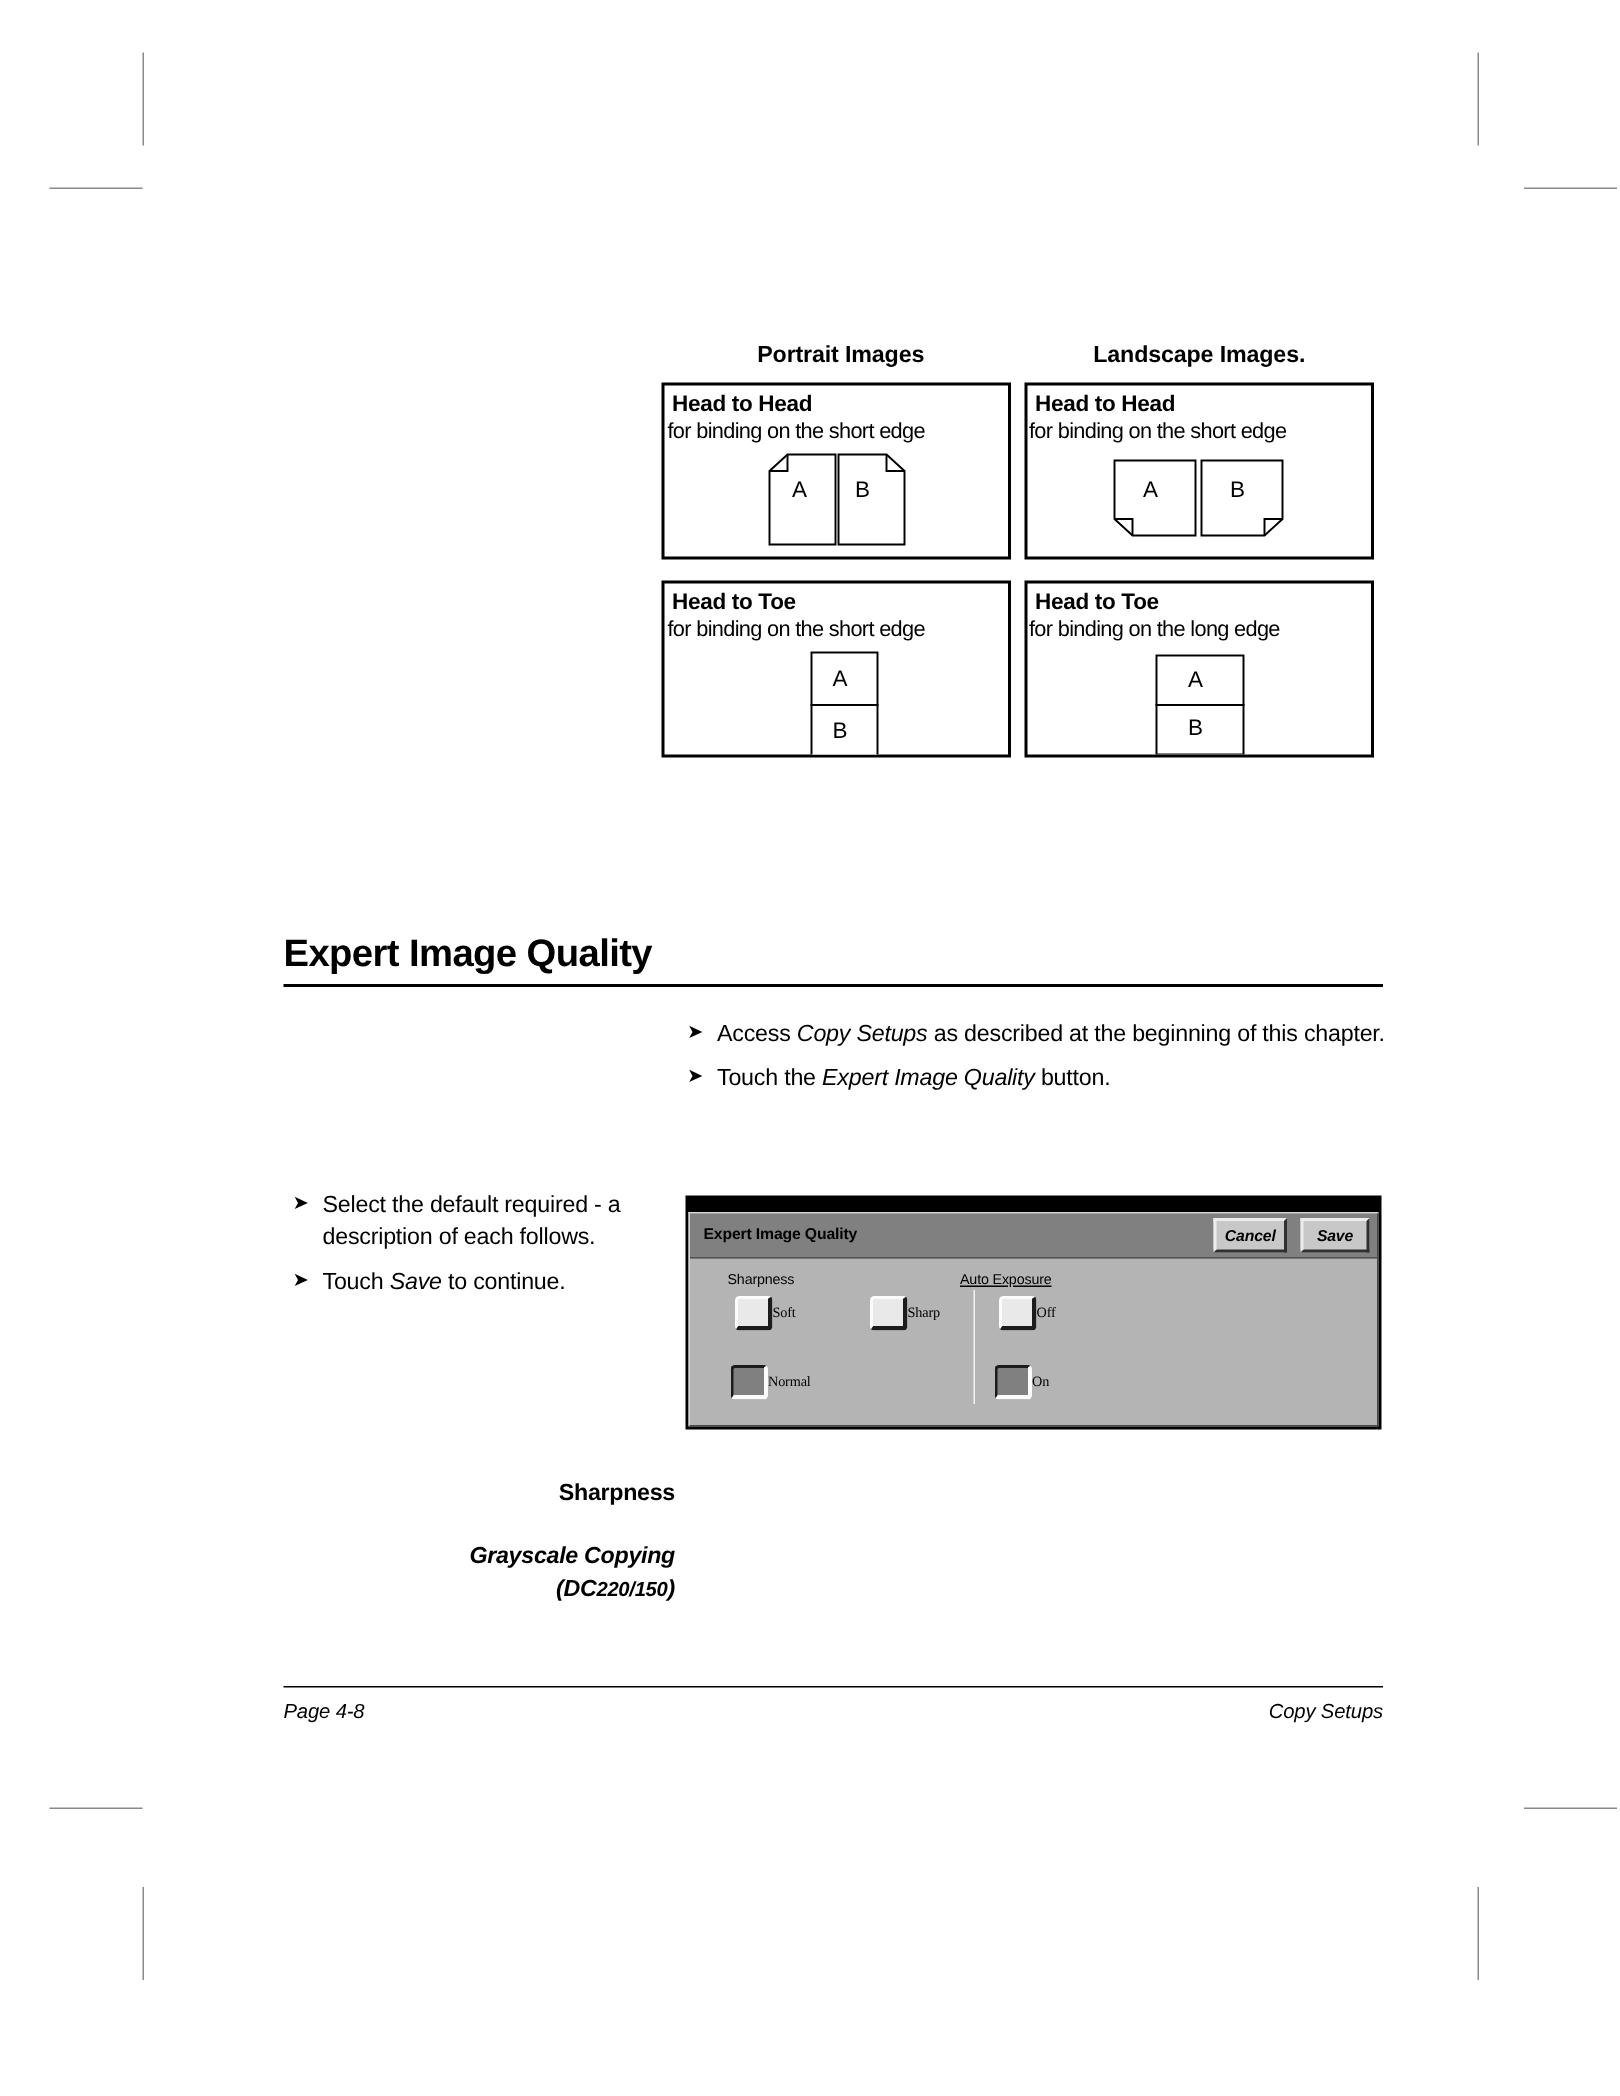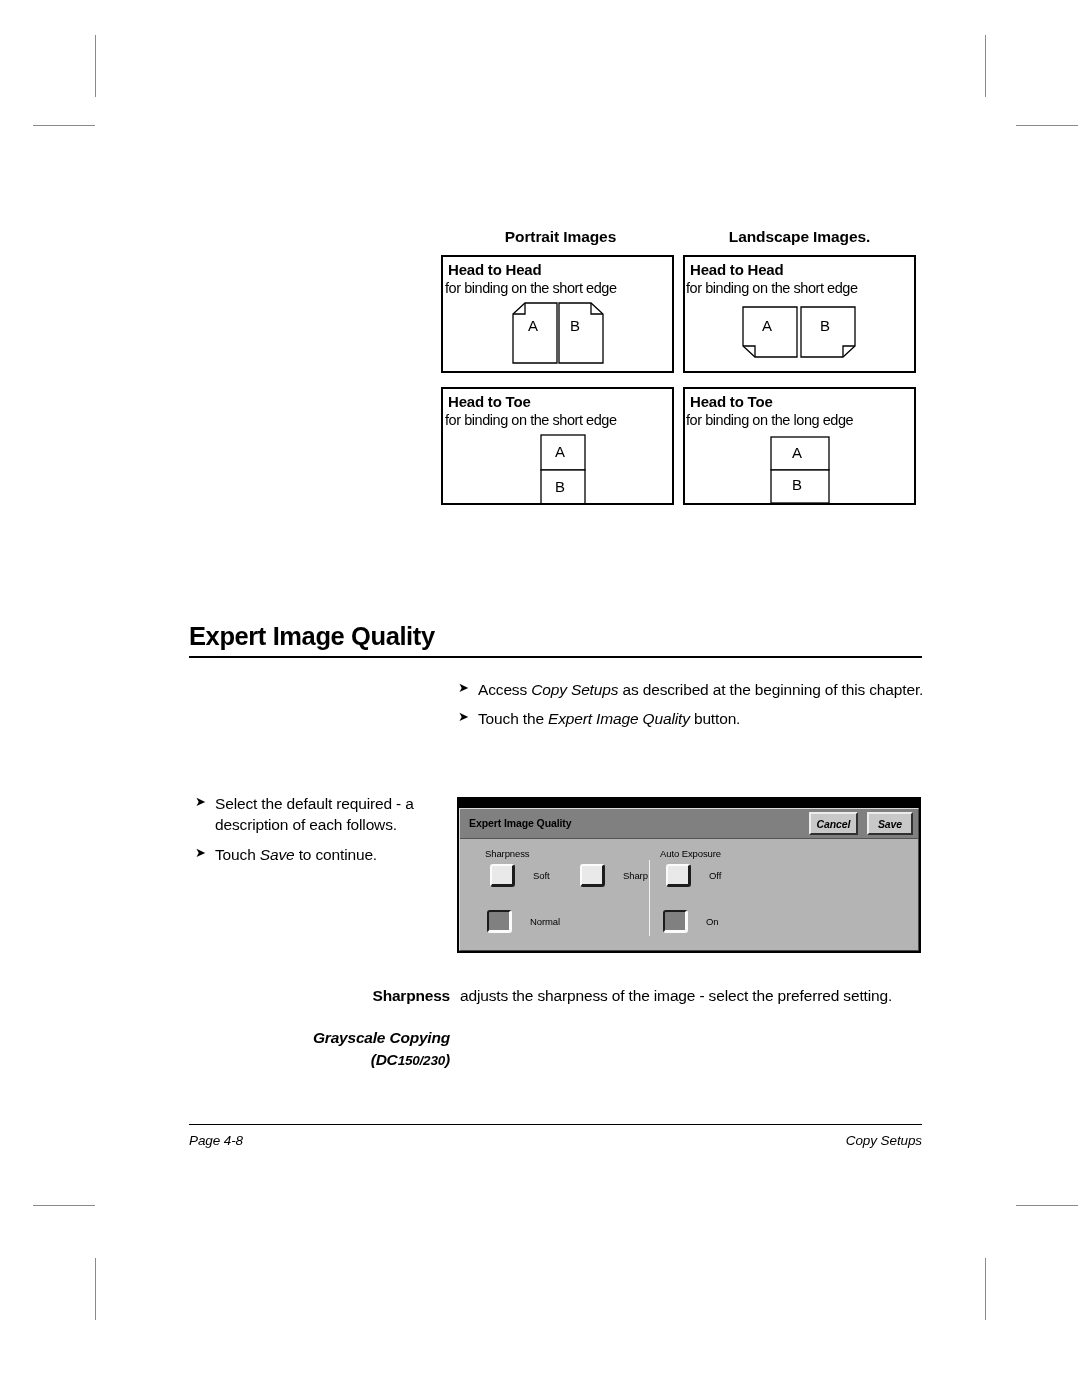--- a/index.html
+++ b/index.html
@@ -220,21 +220,21 @@
     bottom: 0;
   }
   .ui-group-label {
     position: absolute;
     font-size: 9.5px;
     color: #000;
     letter-spacing: -0.1px;
     white-space: nowrap;
   }
   #lbl-sharpness { left: 25px; top: 8px; }
-  #lbl-exposure  { left: 200px; top: 8px; }
+  #lbl-exposure  { left: 180px; top: 8px; text-decoration: underline; }
 
   #ui-divider {
     position: absolute;
     left: 189px;
     top: 20px;
     width: 1px;
     height: 76px;
     background: #f2f2f2;
   }
 
@@ -255,25 +255,26 @@
     border-radius: 3px;
   }
   .ui-sw.selected {
     background: #808080;
     border-top: 2px solid #1c1c1c;
     border-left: 2px solid #1c1c1c;
     border-right: 3px solid #fbfbfb;
     border-bottom: 3px solid #fbfbfb;
   }
   .ui-opt .txt {
-    margin-left: 18px;
+    margin-left: 0;
     font-size: 9.5px;
     color: #000;
     letter-spacing: -0.1px;
     white-space: nowrap;
+    font-family: Liberation Serif, serif;
   }
   #opt-soft   { left: 30px;  top: 24px; }
   #opt-sharp  { left: 120px; top: 24px; }
   #opt-normal { left: 27px;  top: 70px; }
   #opt-off    { left: 206px; top: 24px; }
   #opt-on     { left: 203px; top: 70px; }
 
   
   #definitions {
     position: absolute;
@@ -488,27 +489,26 @@
         </div>
 
       </div>
     </div>
   </div>
 
   <div id="definitions">
 
     <div class="defn">
       <div class="term">Sharpness</div>
-      <div class="desc">adjusts the sharpness of the image - select the preferred setting.</div>
     </div>
 
     <div class="defn italicterm">
       <div class="term">
         <span>Grayscale Copying</span><br>
-        <span class="sub">(<span>DC</span><span class="small">150/230</span>)</span>
+        <span class="sub">(<span>DC</span><span class="small">220/150</span>)</span>
       </div>
     </div>
 
   </div>
 
   <div id="footer">
     <div class="rule"></div>
     <div class="row">
       <div>Page 4-8</div>
       <div>Copy Setups</div>

